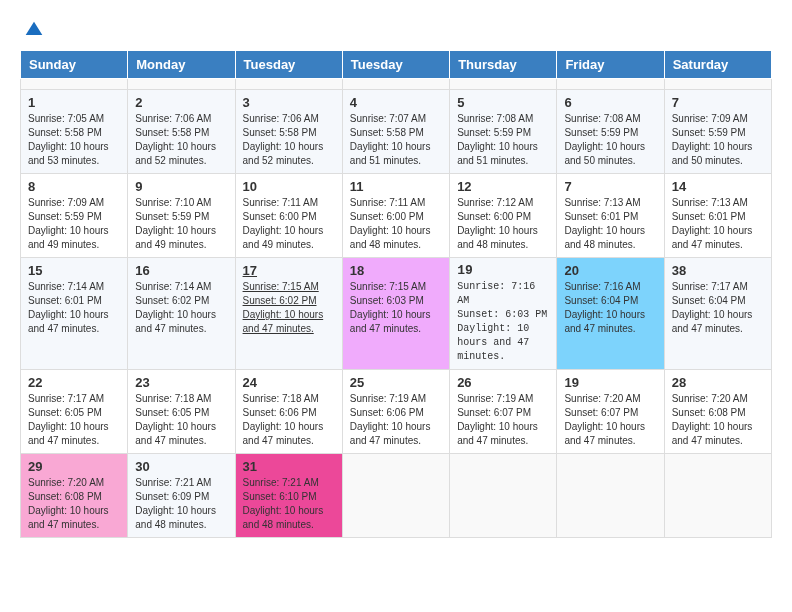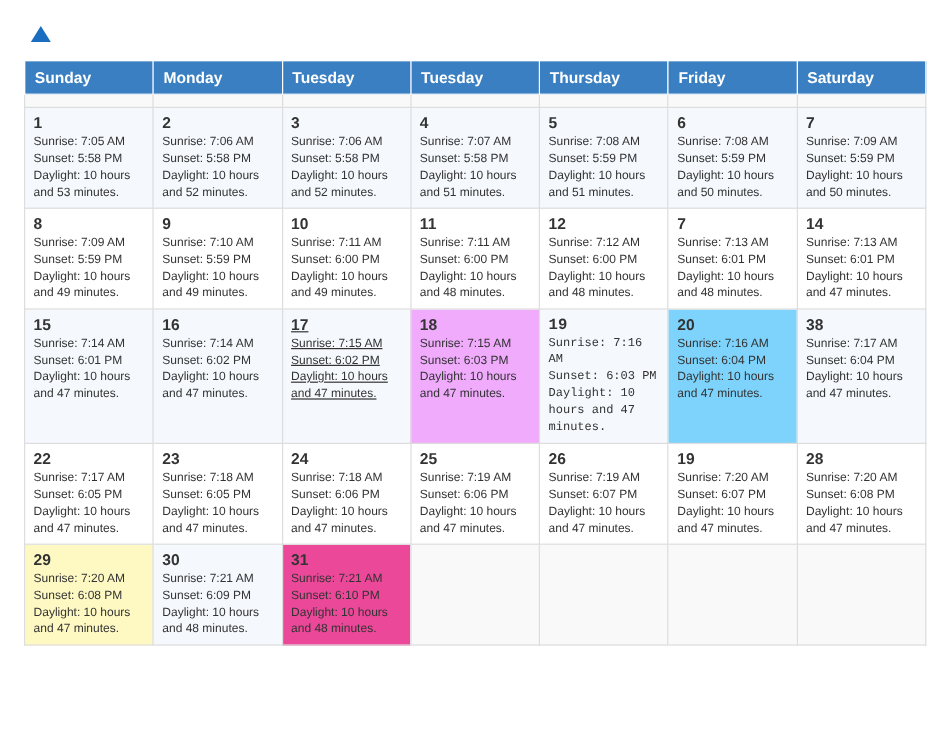--- a/index.html
+++ b/index.html
@@ -164,21 +164,21 @@
       <tr>
         <td><span class="day-num">22</span><span class="cell-text">Sunrise: 7:17 AM<br>Sunset: 6:05 PM<br>Daylight: 10 hours and 47 minutes.</span></td>
         <td><span class="day-num">23</span><span class="cell-text">Sunrise: 7:18 AM<br>Sunset: 6:05 PM<br>Daylight: 10 hours and 47 minutes.</span></td>
         <td><span class="day-num">24</span><span class="cell-text">Sunrise: 7:18 AM<br>Sunset: 6:06 PM<br>Daylight: 10 hours and 47 minutes.</span></td>
         <td><span class="day-num">25</span><span class="cell-text">Sunrise: 7:19 AM<br>Sunset: 6:06 PM<br>Daylight: 10 hours and 47 minutes.</span></td>
         <td><span class="day-num">26</span><span class="cell-text">Sunrise: 7:19 AM<br>Sunset: 6:07 PM<br>Daylight: 10 hours and 47 minutes.</span></td>
         <td><span class="day-num">19</span><span class="cell-text">Sunrise: 7:20 AM<br>Sunset: 6:07 PM<br>Daylight: 10 hours and 47 minutes.</span></td>
         <td><span class="day-num">28</span><span class="cell-text">Sunrise: 7:20 AM<br>Sunset: 6:08 PM<br>Daylight: 10 hours and 47 minutes.</span></td>
       </tr>
       <tr>
-        <td style="background-color: #fef9c3;"><span class="day-num">29</span><span class="cell-text">Sunrise: 7:20 AM<br>Sunset: 6:08 PM<br>Daylight: 10 hours and 47 minutes.</span></td>
+        <td style="background-color: #f9a8d4;"><span class="day-num">29</span><span class="cell-text">Sunrise: 7:20 AM<br>Sunset: 6:08 PM<br>Daylight: 10 hours and 47 minutes.</span></td>
         <td style="background-color: rgb(245, 248, 252); margin-top: 40px;"><span class="day-num">30</span><span class="cell-text">Sunrise: 7:21 AM<br>Sunset: 6:09 PM<br>Daylight: 10 hours and 48 minutes.</span></td>
         <td style="background-color: #ec4899;"><span class="day-num">31</span><span class="cell-text">Sunrise: 7:21 AM<br>Sunset: 6:10 PM<br>Daylight: 10 hours and 48 minutes.</span></td>
         <td class="empty-cell"></td>
         <td class="empty-cell"></td>
         <td class="empty-cell"></td>
         <td class="empty-cell"></td>
       </tr>
     </tbody>
 </table>
 

